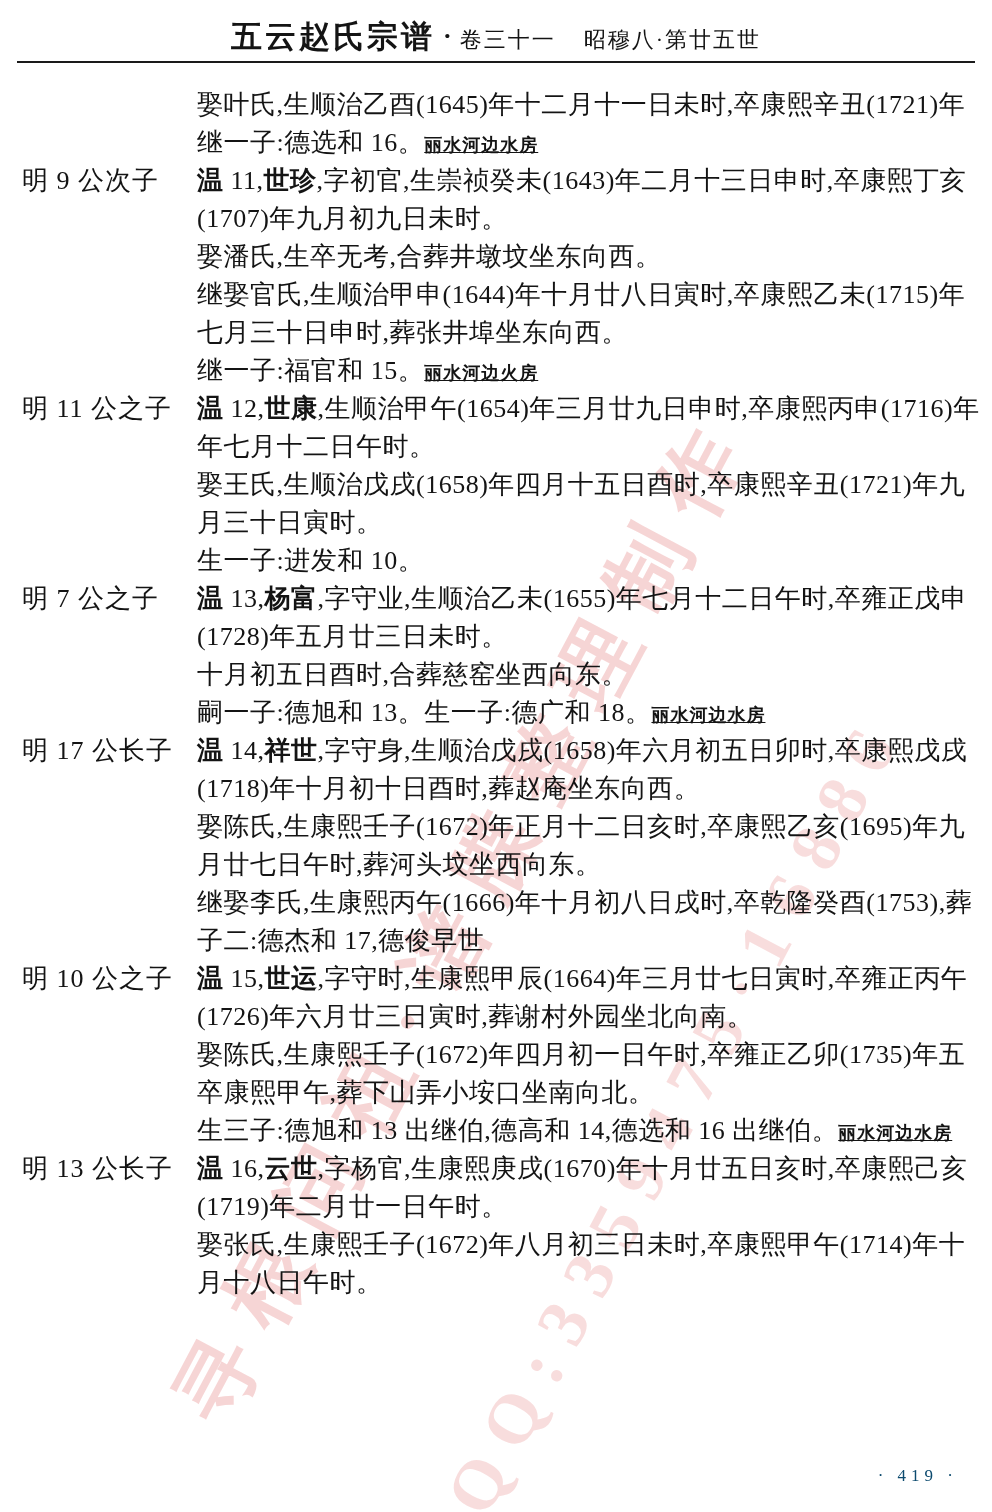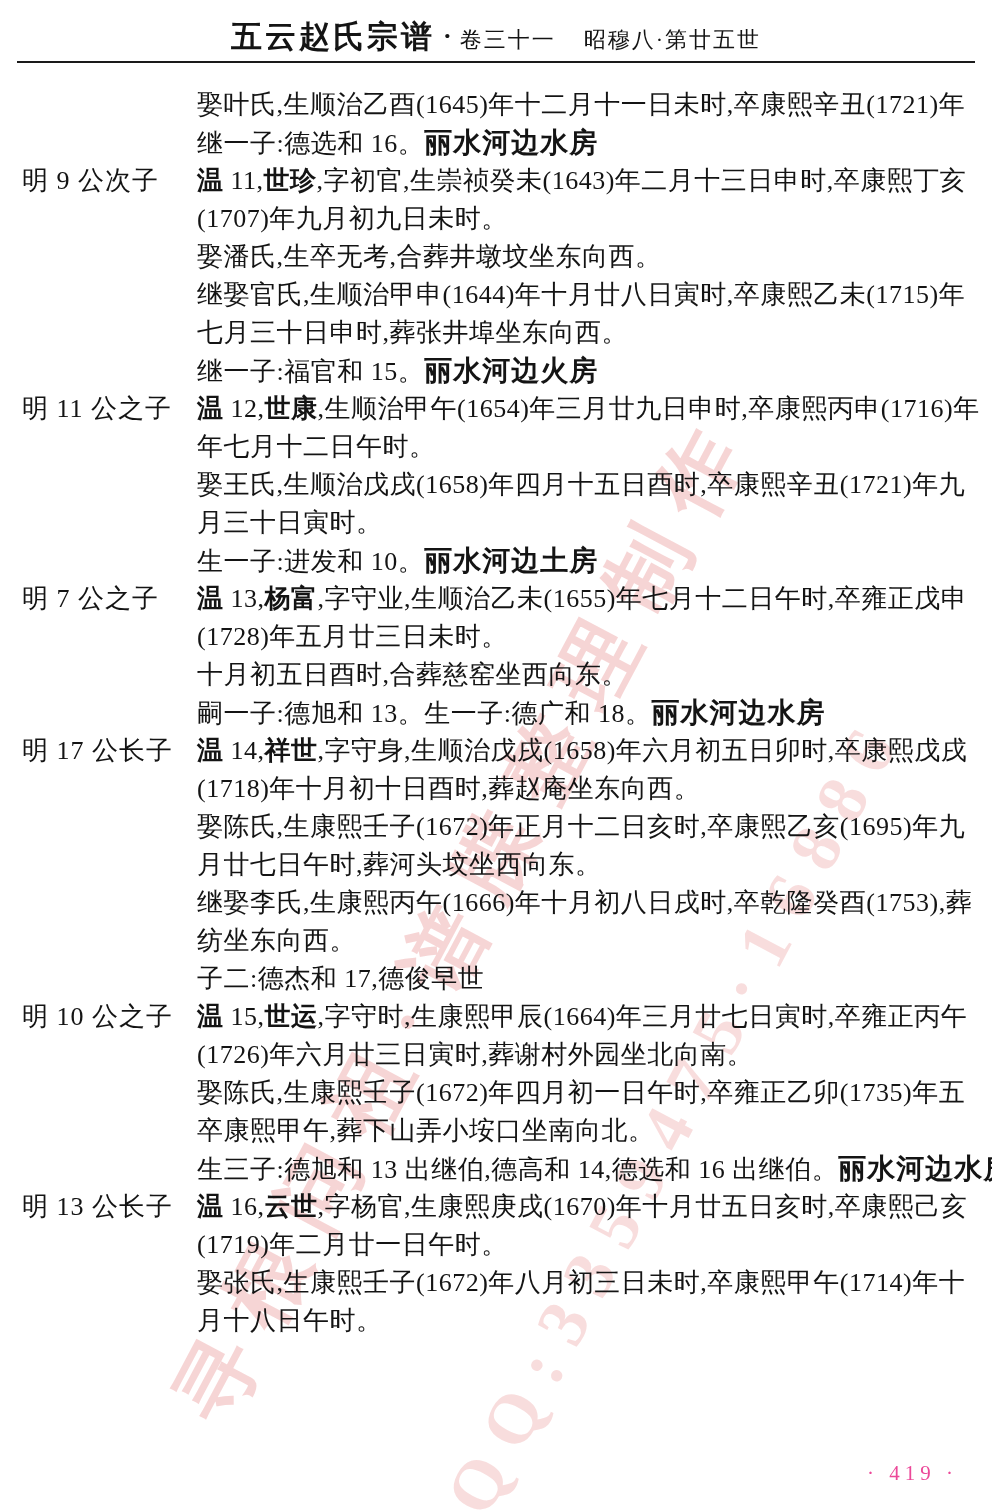--- a/index.html
+++ b/index.html
@@ -23,23 +23,23 @@
     position:absolute;left:22px;top:0;height:38px;line-height:38px;
     font-size:26px;white-space:nowrap;letter-spacing:1px;
   }
   .lines{margin-left:197px;margin-right:17px;}
   .line{
     display:flex;justify-content:flex-start;align-items:baseline;
     height:38px;line-height:38px;font-size:26px;white-space:nowrap;
   }
   .line .main{white-space:nowrap;letter-spacing:0.5px;}
   .b{font-weight:bold;}
-  .right-label{font-weight:bold;font-size:28px;white-space:nowrap;letter-spacing:1px;}
-  
-  .pagenum{position:absolute;right:34px;bottom:26px;font-size:21px;letter-spacing:5px;color:#ec4899;z-index:2;}
+  .right-label{font-weight:bold;font-size:18px;white-space:nowrap;letter-spacing:1px;text-decoration:underline;}
+  
+  .pagenum{position:absolute;right:34px;bottom:26px;font-size:17px;letter-spacing:5px;color:#0c4a6e;z-index:2;}
   
   .wm{
     position:absolute;z-index:1;pointer-events:none;
     white-space:nowrap;font-weight:bold;
     transform-origin:0 0;
     opacity:0.32;
   }
   .wm1{left:150px;top:1390px;font-size:82px;letter-spacing:26px;transform:rotate(-62deg);}
   .wm2{left:430px;top:1490px;font-size:70px;letter-spacing:20px;transform:rotate(-62deg);opacity:0.26;}
 </style>
@@ -102,21 +102,20 @@
             <span class="main"><span>年七月十二日午时。</span></span>
           </div>
           <div class="line">
             <span class="main"><span>娶王氏,生顺治戊戌(1658)年四月十五日酉时,卒康熙辛丑(1721)年九</span></span>
           </div>
           <div class="line">
             <span class="main"><span>月三十日寅时。</span></span>
           </div>
           <div class="line">
             <span class="main"><span>生一子:进发和 10。</span></span>
-            <span class="right-label">丽水河边土房</span>
           </div>
         </div>
       </div>
       <div class="entry">
         <span class="entry-label">明 7 公之子</span>
         <div class="lines">
           <div class="line">
             <span class="main"><span class="b">温</span><span> 13,</span><span class="b">杨富</span><span>,字守业,生顺治乙未(1655)年七月十二日午时,卒雍正戊申</span></span>
           </div>
           <div class="line">
@@ -143,23 +142,20 @@
           <div class="line">
             <span class="main"><span>娶陈氏,生康熙壬子(1672)年正月十二日亥时,卒康熙乙亥(1695)年九</span></span>
           </div>
           <div class="line">
             <span class="main"><span>月廿七日午时,葬河头坟坐西向东。</span></span>
           </div>
           <div class="line">
             <span class="main"><span>继娶李氏,生康熙丙午(1666)年十月初八日戌时,卒乾隆癸酉(1753),葬</span></span>
           </div>
           <div class="line">
-            <span class="main"><span>纺坐东向西。</span></span>
-          </div>
-          <div class="line">
             <span class="main"><span>子二:德杰和 17,德俊早世</span></span>
           </div>
         </div>
       </div>
       <div class="entry">
         <span class="entry-label">明 10 公之子</span>
         <div class="lines">
           <div class="line">
             <span class="main"><span class="b">温</span><span> 15,</span><span class="b">世运</span><span>,字守时,生康熙甲辰(1664)年三月廿七日寅时,卒雍正丙午</span></span>
           </div>

